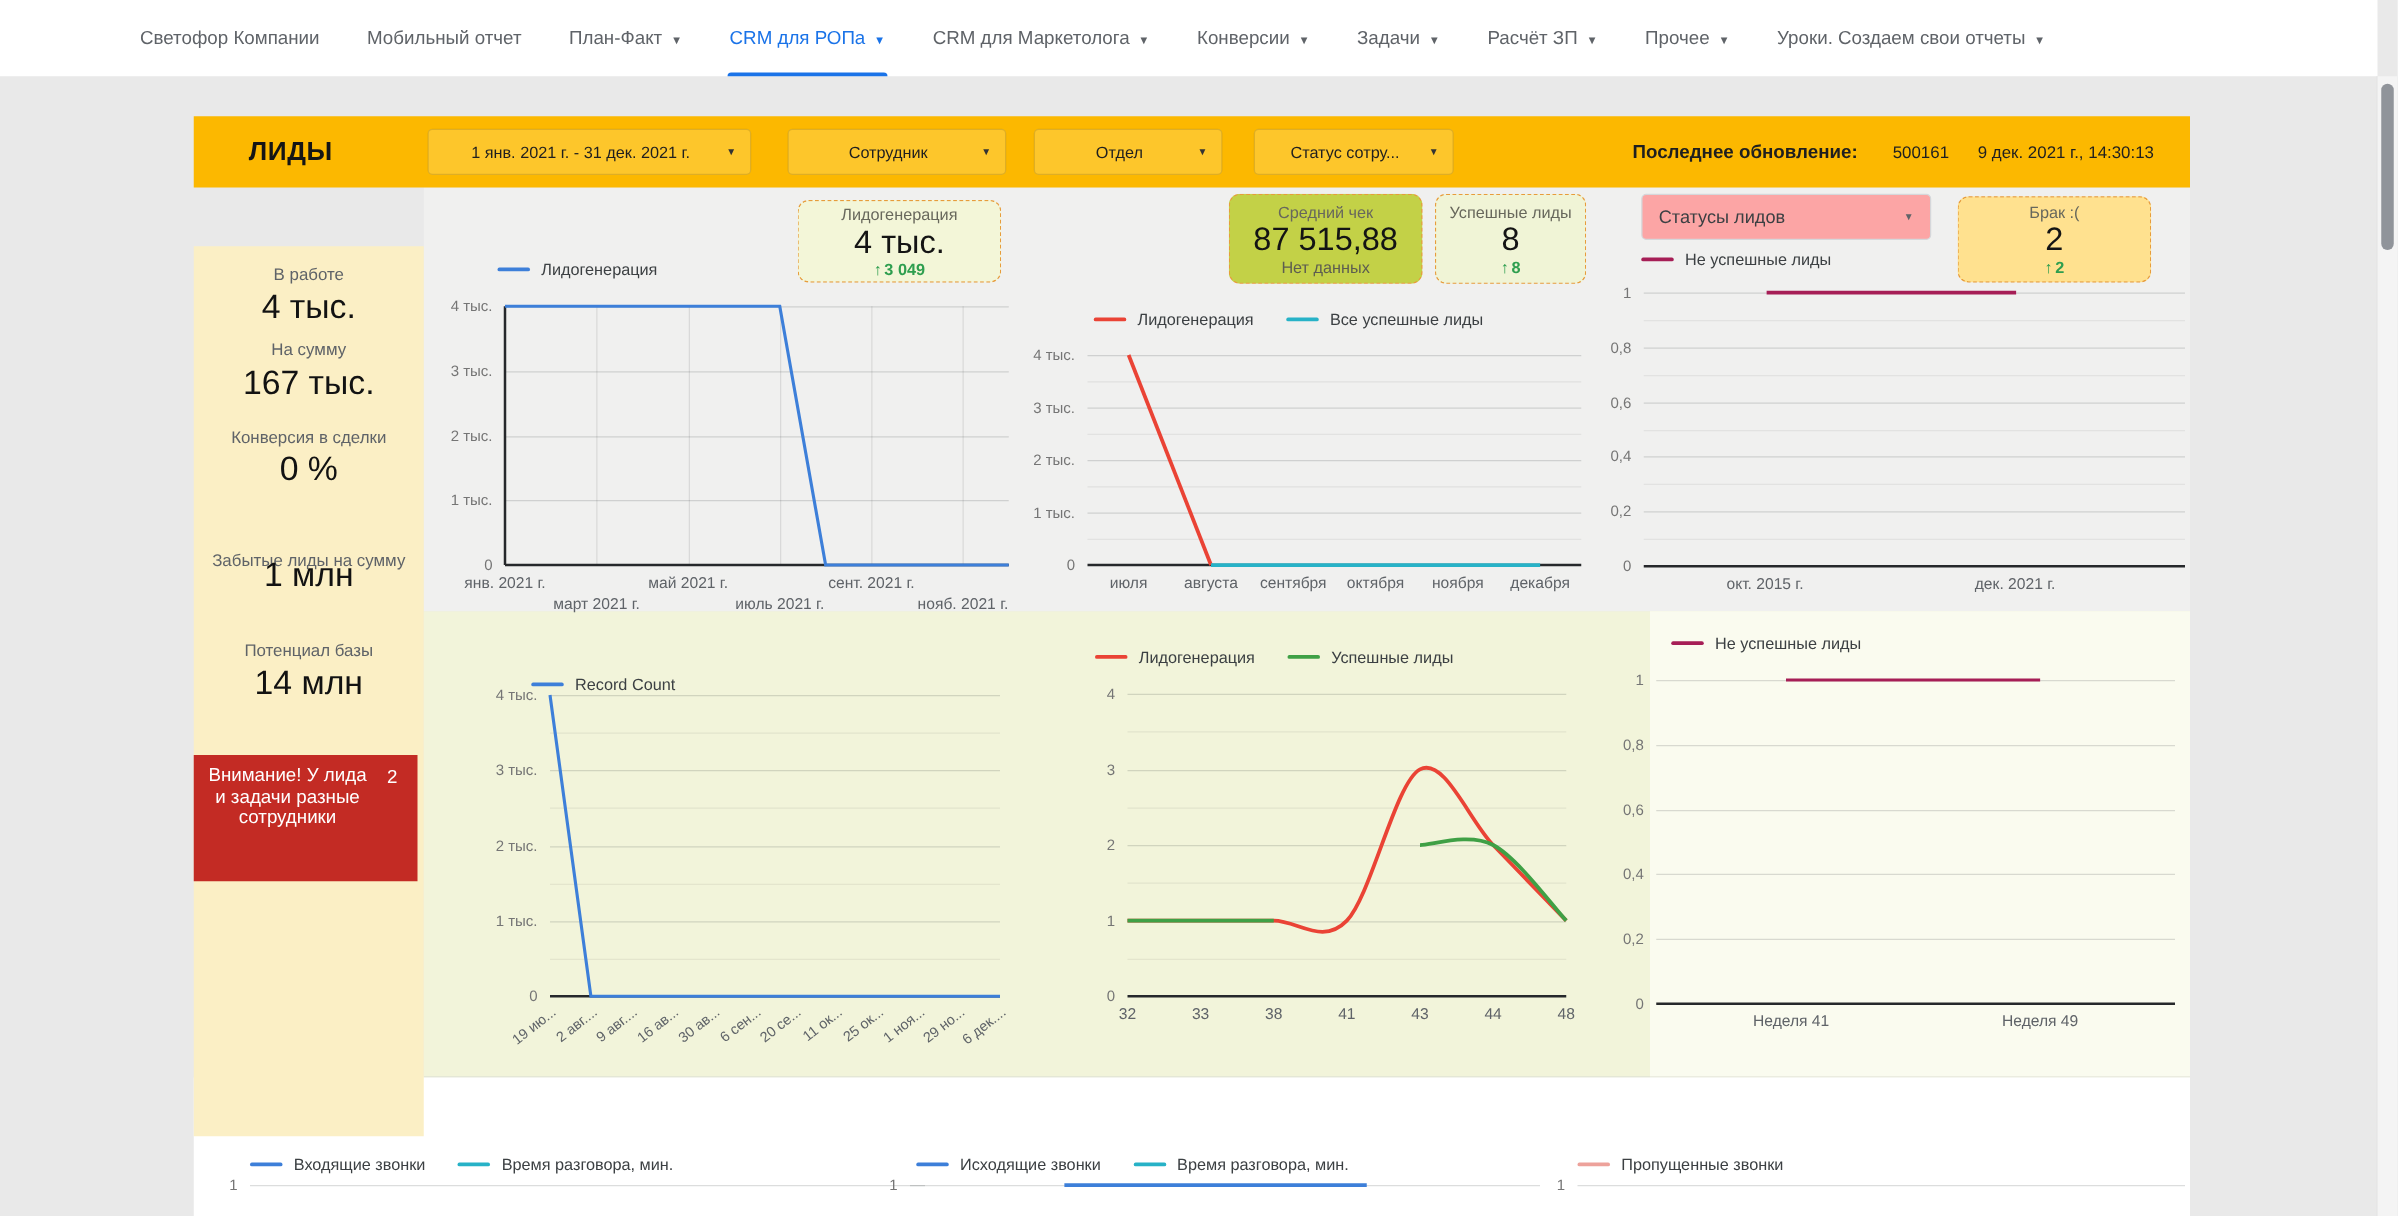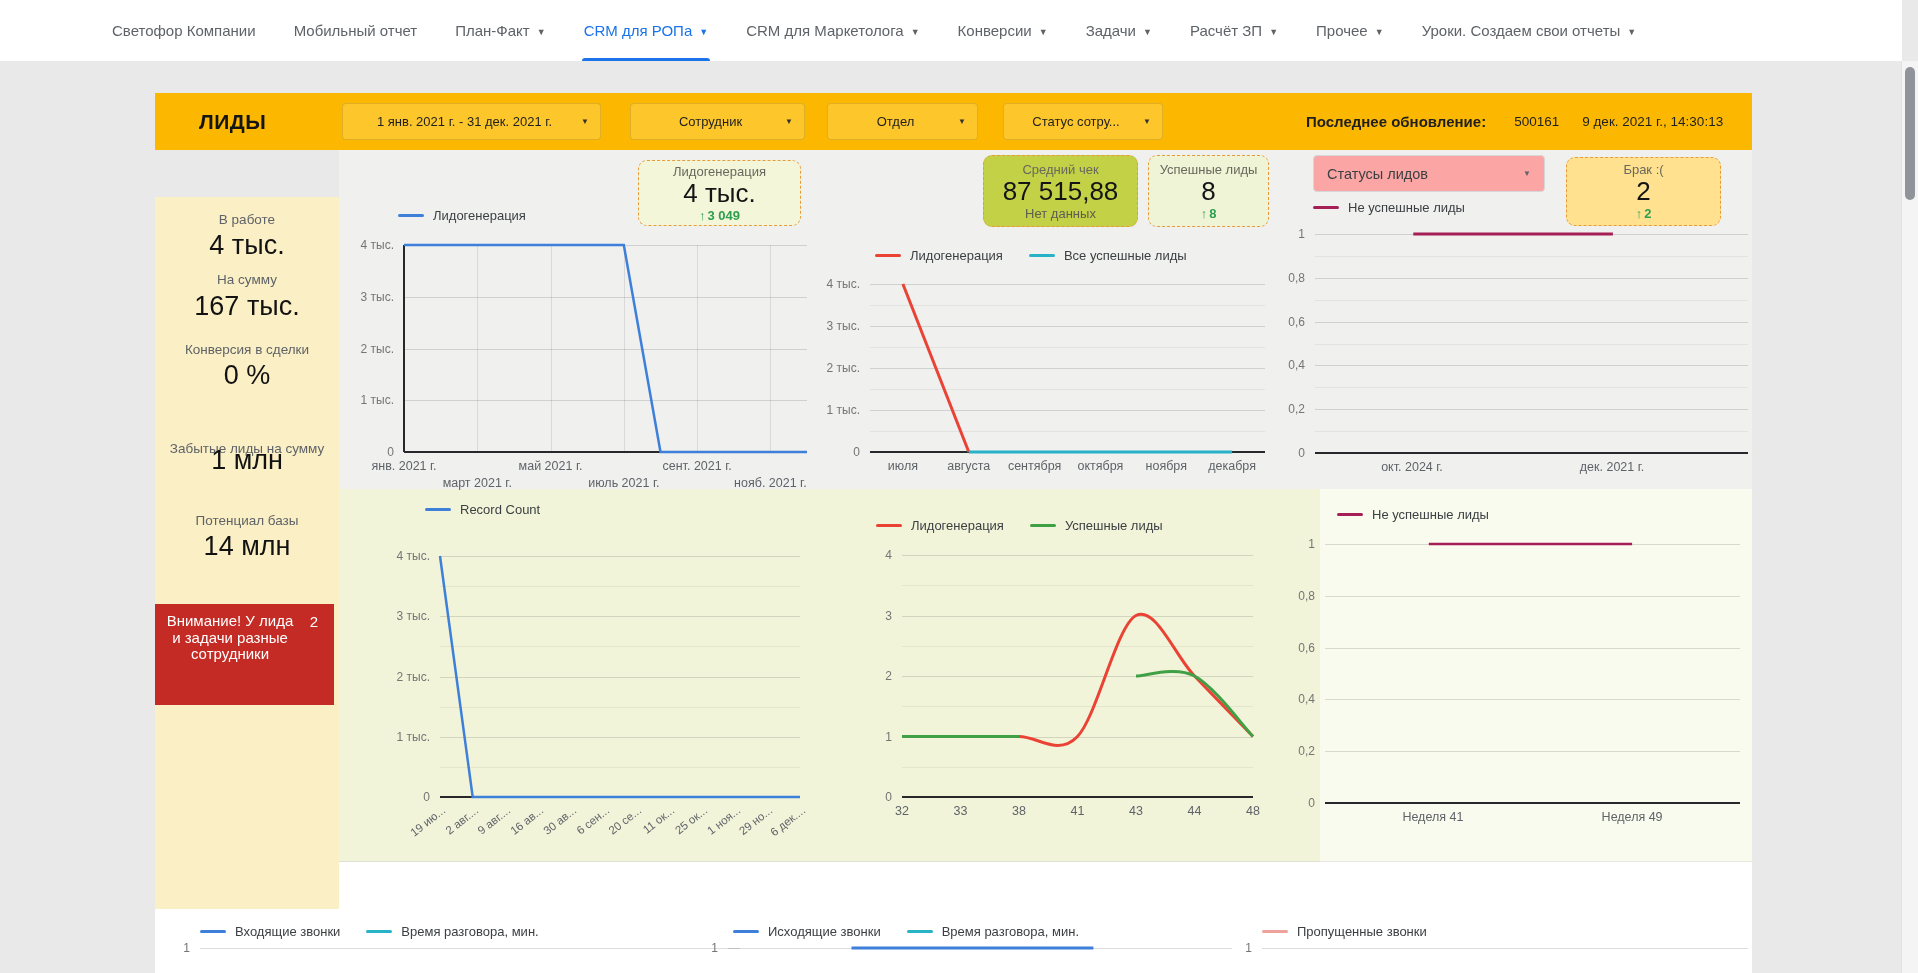--- a/index.html
+++ b/index.html
@@ -204,21 +204,21 @@
         <span class="sw" style="background: rgb(39, 178, 199);"></span>
         <span class="leg-label">Все успешные лиды</span>
       </span>
     </div>
   <div class="legend" style="left:1313px;top:200px;">
       <span class="leg-item">
         <span class="sw" style="background: rgb(166, 30, 86);"></span>
         <span class="leg-label">Не успешные лиды</span>
       </span>
     </div>
-  <div class="legend" style="left:425px;top:502px;">
+  <div class="legend" style="left:425px;top:540px;">
       <span class="leg-item">
         <span class="sw" style="background: rgb(61, 127, 217);"></span>
         <span class="leg-label">Record Count</span>
       </span>
     </div>
   <div class="legend" style="left:876px;top:518px;">
       <span class="leg-item">
         <span class="sw" style="background: rgb(234, 67, 53);"></span>
         <span class="leg-label">Лидогенерация</span>
       </span>
@@ -324,21 +324,21 @@
       <div class="grid-h minor" style="top: 110px;"></div>
       <span class="ytick" style="top: 81px;">0,6</span>
       <div class="grid-h" style="top: 131px;"></div>
       <div class="grid-h minor" style="top: 153px;"></div>
       <span class="ytick" style="top: 124px;">0,4</span>
       <div class="grid-h" style="top: 175px;"></div>
       <div class="grid-h minor" style="top: 197px;"></div>
       <span class="ytick" style="top: 168px;">0,2</span>
       <span class="ytick" style="top: 212px;">0</span>
       <div class="baseline"></div>
-      <span class="xtick" style="left: 96.992px; top: 226px;">окт. 2024 г.</span>
+      <span class="xtick" style="left: 96.992px; top: 226px;">окт. 2015 г.</span>
       <span class="xtick" style="left: 297.038px; top: 226px;">дек. 2021 г.</span>
       <svg width="433" height="219" viewBox="0 0 433 219">
         <path d="M98.3,0.0L297.9,0.0" fill="none" stroke="#A61E56" stroke-width="3"></path>
       </svg>
     </div>
   <div class="plot" style="left:440px;top:556px;width:360px;height:241px;">
       <div class="grid-h" style="top: 0px;"></div>
       <div class="grid-h minor" style="top: 30px;"></div>
       <span class="ytick" style="top: -7px;">4 тыс.</span>
       <div class="grid-h" style="top: 60px;"></div>

